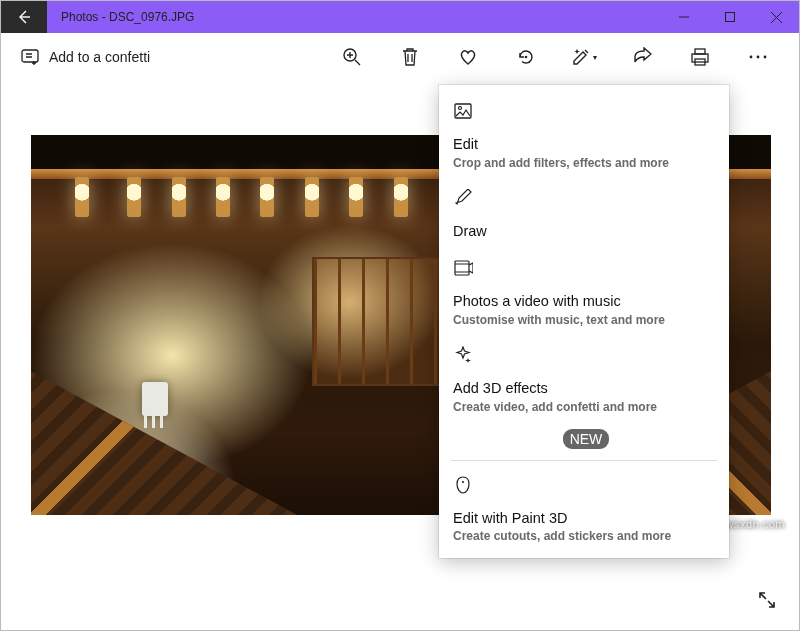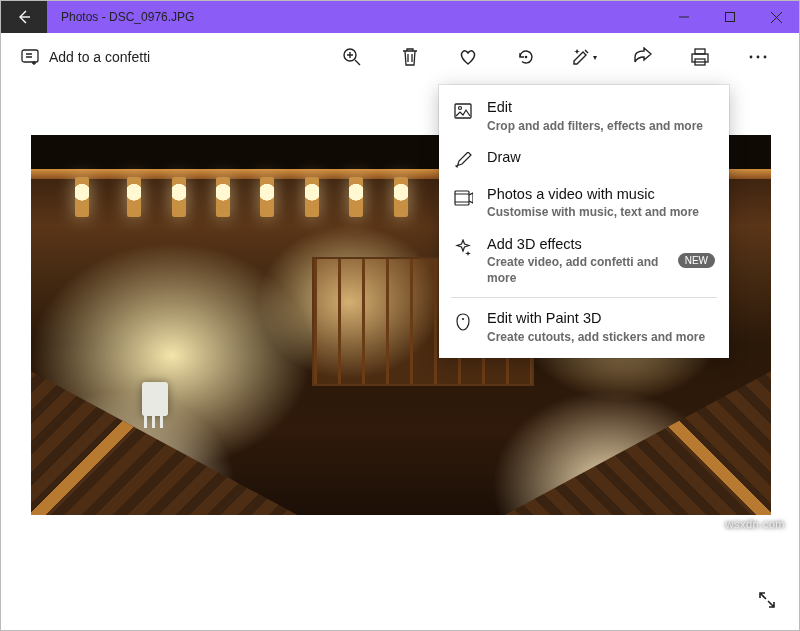--- a/index.html
+++ b/index.html
@@ -14,27 +14,27 @@
 
   
   .toolbar { height: 48px; display: flex; align-items: center; padding: 0 12px; }
   .creation-btn { display: flex; align-items: center; gap: 10px; height: 40px; padding: 0 8px; font-size: 14px; color: #222; }
   .spacer { flex: 1; }
   .tool-btn { width: 58px; height: 48px; display: flex; align-items: center; justify-content: center; color: #222; position: relative; }
   .chev-tiny { font-size: 8px; margin-left: 2px; }
 
   
   .menu { position: absolute; top: 84px; left: 438px; width: 290px; background: #fff; box-shadow: 0 4px 18px rgba(0,0,0,0.25), 0 0 0 1px rgba(0,0,0,0.08); padding: 6px 0; }
-  .menu-item { display: flex; align-items: flex-start; gap: 14px; padding: 7px 14px; }
+  .menu-item { display: flex; align-items: flex-start; gap: 14px; padding: 7px 14px; flex-direction: column; }
   .menu-ico { width: 20px; height: 20px; display: flex; align-items: center; justify-content: center; margin-top: 3px; flex-shrink: 0; }
   .menu-txt { flex: 1; }
   .menu-title { font-size: 14.5px; color: #111; line-height: 1.35; }
   .menu-sub { font-size: 12px; color: #6a6a6a; line-height: 1.35; font-weight: bold; }
   .menu-sep { height: 1px; background: #ddd; margin: 4px 12px; }
-  .badge { background: #666; color: #fff; font-size: 10px; padding: 2px 7px; border-radius: 9px; margin-left: 4px; align-self: center; }
+  .badge { background: #666; color: #fff; font-size: 14px; padding: 2px 7px; border-radius: 9px; margin-left: 4px; align-self: center; }
 
   
   .photo { position: absolute; top: 134px; left: 30px; width: 740px; height: 380px; overflow: hidden; }
   .photo-scene { width: 100%; height: 100%; position: relative;
     background:
       radial-gradient(200px 160px at 19% 58%, rgba(255,240,180,0.95), transparent 70%),
       radial-gradient(130px 110px at 43% 44%, rgba(255,230,160,0.85), transparent 70%),
       radial-gradient(150px 120px at 80% 48%, rgba(255,220,150,0.8), transparent 70%),
       radial-gradient(160px 130px at 12% 92%, rgba(255,245,210,0.95), transparent 72%),
       radial-gradient(160px 130px at 78% 92%, rgba(255,235,190,0.9), transparent 72%),

